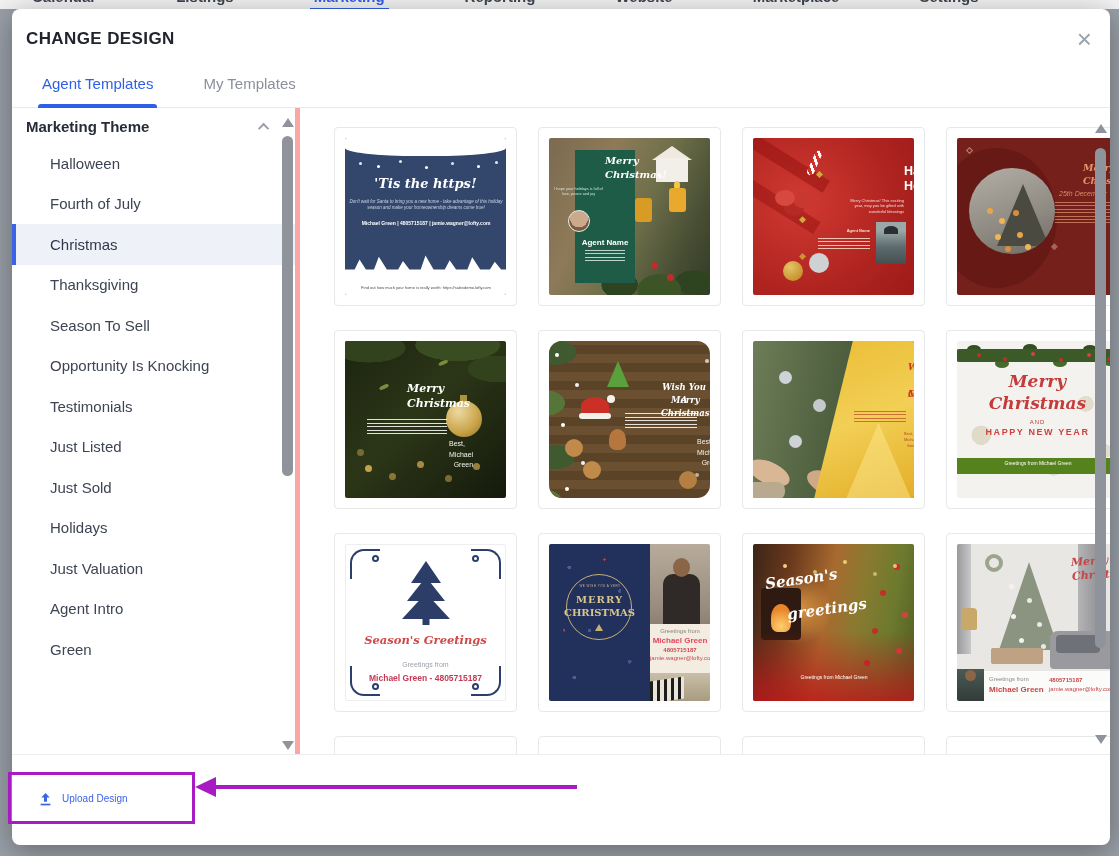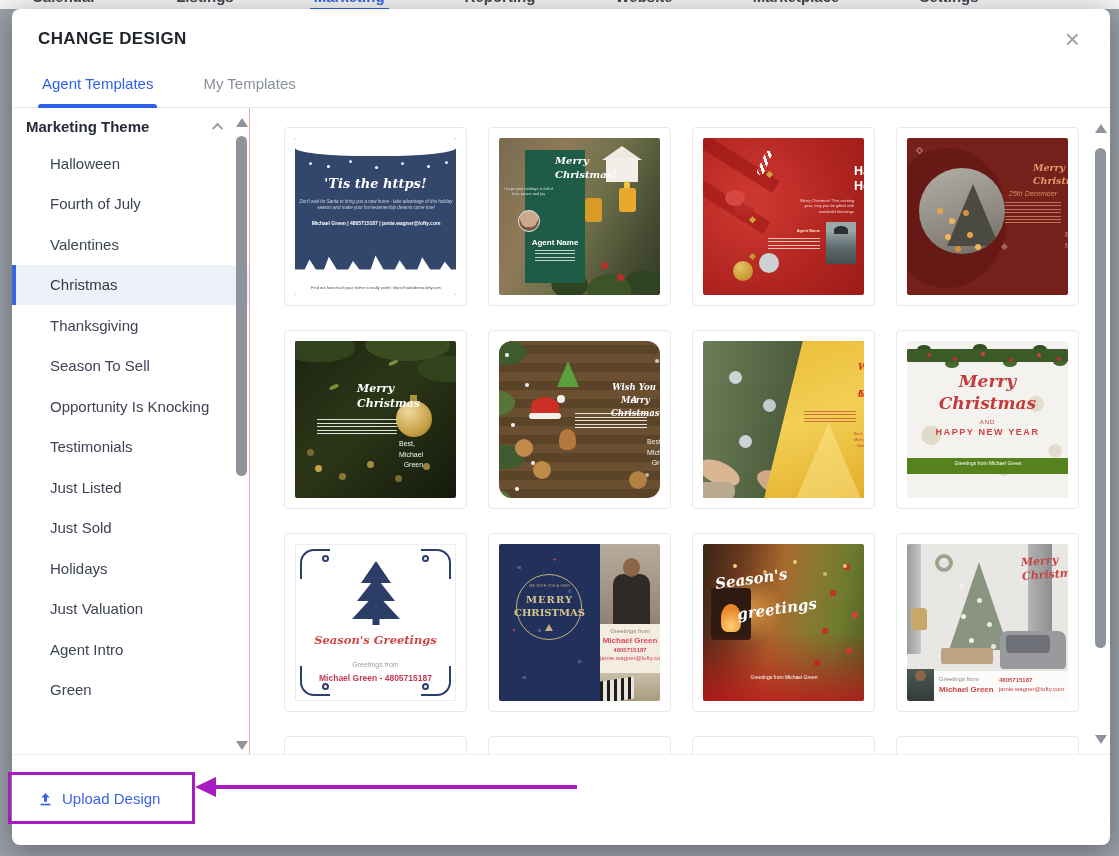--- a/index.html
+++ b/index.html
@@ -11,35 +11,35 @@
     background:#f3f3f4; overflow:hidden; }
   .nav-strip .nav-inner { display:flex; gap:0; margin-top:-14px; padding-left:28px; }
   .nav-item { font-size:15px; font-weight:bold; color:#3f4650; padding:2px 4px 3px;
     margin-right:72px; white-space:nowrap; }
   .nav-item.active { color:#2f5fe8; border-bottom:3px solid #2f5fe8; }
 
   
   .modal { position:absolute; left:12px; top:9px; width:1098px; height:836px;
     background:#fff; border-radius:8px; box-shadow:0 6px 30px rgba(0,0,0,.35); }
   .modal-header { height:54px; display:flex; align-items:center;
-    justify-content:space-between; padding:6px 26px 0; }
+    justify-content:space-between; padding:6px 14px 0; }
   .modal-title { font-size:17px; font-weight:bold; letter-spacing:.4px; color:#20242c; }
   .close-x { font-size:26px; line-height:20px; color:#9aa2ad; cursor:pointer;
     padding:0 4px; font-weight:normal; }
 
   .tabs { display:flex; gap:42px; padding-left:26px; border-bottom:1px solid #e9eaee; }
   .tab { position:relative; padding:12px 4px 15px; font-size:15px; color:#8a909b; cursor:pointer; }
   .tab.active { color:#2f5fe8; }
   .tab.active::after { content:""; position:absolute; left:0; right:0; bottom:-1px;
     height:4px; background:#2f5fe8; border-radius:3px 3px 0 0; }
 
   .content { display:flex; height:646px; }
 
   
-  .sidebar { width:238px; position:relative; border-right:1px solid #fca5a5; }
+  .sidebar { width:288px; position:relative; border-right:5px solid #fca5a5; }
   .group-header { display:flex; align-items:center; justify-content:space-between;
     padding:10px 26px 8px 14px; }
   .group-label { font-size:15px; font-weight:bold; color:#262c38; }
   .chev-up { width:8px; height:8px; border-left:2px solid #9aa0aa; border-top:2px solid #9aa0aa;
     transform:rotate(45deg) translateY(2px); }
   .side-list { list-style:none; }
   .side-item { height:40.5px; display:flex; align-items:center; padding-left:38px;
     font-size:15px; color:#3d4453; cursor:pointer; position:relative; }
   .side-item.selected { background:#eef1f8; color:#30384a; }
   .side-item.selected::before { content:""; position:absolute; left:0; top:0; bottom:0;
@@ -329,21 +329,21 @@
   .t12 .phead { left:8px; bottom:20px; width:11px; height:11px; border-radius:50%; background:#8a6547; }
   .t12 .from { left:32px; bottom:19px; font-size:6px; color:#8a8a86; }
   .t12 .agent { left:32px; bottom:7px; font-size:8px; font-weight:bold; color:#c64545; }
   .t12 .phone { left:92px; bottom:18px; font-size:6px; font-weight:bold; color:#c64545; }
   .t12 .email { left:92px; bottom:9px; font-size:6px; color:#c64545; }
 
   
   .modal-footer { height:88px; border-top:1px solid #ededf0; display:flex;
     align-items:center; justify-content:space-between; padding:0 32px 0 26px; }
   .upload-btn { display:flex; align-items:center; gap:9px; cursor:pointer;
-    color:#3a63e8; font-size:15px; background:#fff; border:none; }
+    color:#3a63e8; font-size:10px; background:#fff; border:none; }
   .footer-right { display:flex; align-items:center; gap:44px; }
   .cancel-btn { font-size:15px; color:#707682; cursor:pointer; background:none; border:none; }
   .apply-btn { font-size:15px; color:#fdfdfe; background:#a9b5f1; border:none;
     border-radius:4px; padding:12px 22px; cursor:default; }
 
   
   .anno-rect { position:absolute; left:-4px; top:763px; width:187px; height:52px;
     border:3px solid #a81bc2; pointer-events:none; }
   .anno-arrow-shaft { position:absolute; left:203px; top:776px; width:362px; height:4px;
     background:#a81bc2; pointer-events:none; }
@@ -381,21 +381,20 @@
   <div class="content">
 
     <div class="sidebar">
       <div class="group-header">
         <span class="group-label">Marketing Theme</span>
         <span class="chev-up"></span>
       </div>
       <ul class="side-list">
         <li class="side-item">Halloween</li>
         <li class="side-item">Fourth of July</li>
-        <li class="side-item">Valentines</li>
         <li class="side-item selected">Christmas</li>
         <li class="side-item">Thanksgiving</li>
         <li class="side-item">Season To Sell</li>
         <li class="side-item">Opportunity Is Knocking</li>
         <li class="side-item">Testimonials</li>
         <li class="side-item">Just Listed</li>
         <li class="side-item">Just Sold</li>
         <li class="side-item">Holidays</li>
         <li class="side-item">Just Valuation</li>
         <li class="side-item">Agent Intro</li>

